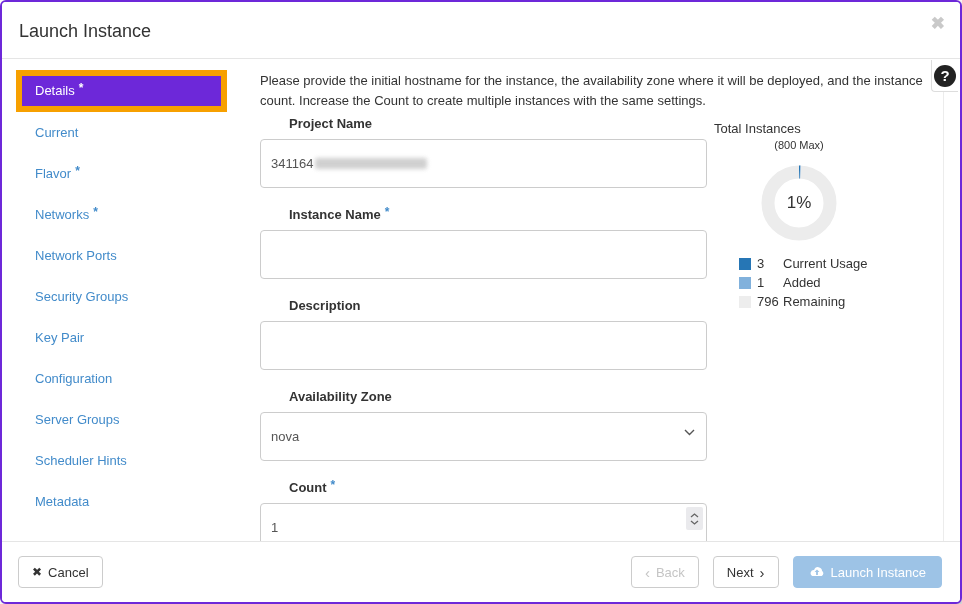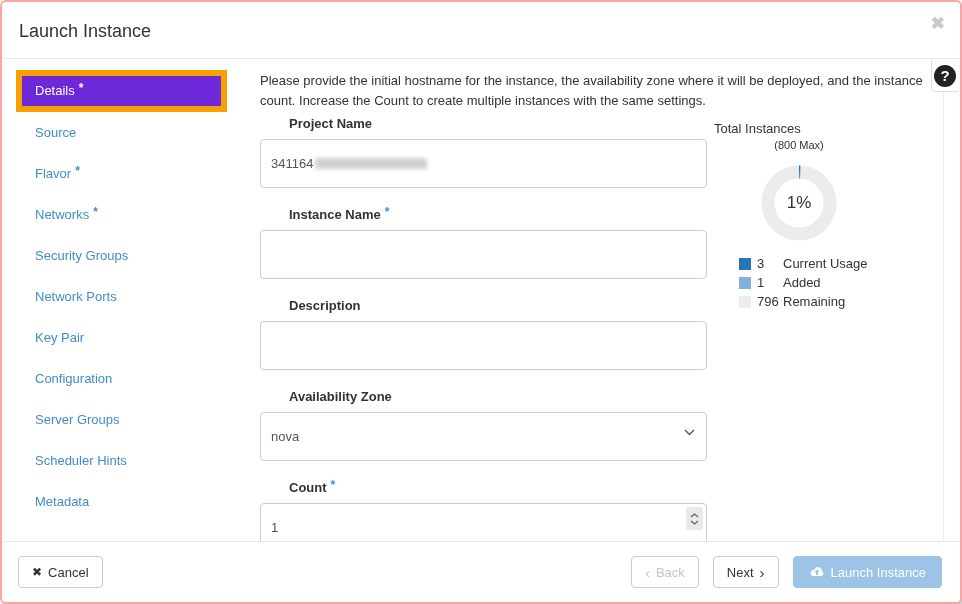--- a/index.html
+++ b/index.html
@@ -1,19 +1,19 @@
 <!DOCTYPE html>
 <html><head>
 <meta charset="utf-8">
 <style>
   * { margin:0; padding:0; box-sizing:border-box; }
   html,body { width:962px; height:604px; background:#fff; font-family:"Liberation Sans", sans-serif; }
   .modal {
     position:absolute; left:0; top:0; width:962px; height:604px;
-    background:#fff; border:2px solid #fca5a5; border-radius:6px; overflow:hidden;
+    background:#fff; border:2px solid #6d28d9; border-radius:6px; overflow:hidden;
     box-shadow: 3px 3px 6px rgba(0,0,0,.25);
   }
   
   .mheader { position:absolute; left:0; top:0; width:100%; height:57px; border-bottom:1px solid #e5e5e5; background:#fff; }
   .mtitle { position:absolute; left:17px; top:19px; font-size:18px; color:#333; }
   .close-x { position:absolute; right:15px; top:13px; font-size:17px; font-weight:bold; color:#c9c9c9; cursor:pointer; line-height:1; }
   
   .help-btn {
     position:absolute; right:2px; top:58px; width:27px; height:32px; background:#fff;
     border:1px solid #ddd; border-top:none; border-right:none; border-radius:0 0 0 4px;
@@ -88,35 +88,35 @@
 
   <div class="content-edge"></div>
 
   <div class="sidebar">
     <div class="hl-box">
       <div class="tab-active">
         <span>Details</span><span class="req">*</span>
       </div>
     </div>
     <div class="side-item">
-        <span>Source</span>
+        <span>Current</span>
       </div>
     <div class="side-item">
         <span>Flavor</span>
         <span class="req">*</span>
       </div>
     <div class="side-item">
         <span>Networks</span>
         <span class="req">*</span>
       </div>
     <div class="side-item">
+        <span>Network Ports</span>
+      </div>
+    <div class="side-item">
         <span>Security Groups</span>
-      </div>
-    <div class="side-item">
-        <span>Network Ports</span>
       </div>
     <div class="side-item">
         <span>Key Pair</span>
       </div>
     <div class="side-item">
         <span>Configuration</span>
       </div>
     <div class="side-item">
         <span>Server Groups</span>
       </div>

